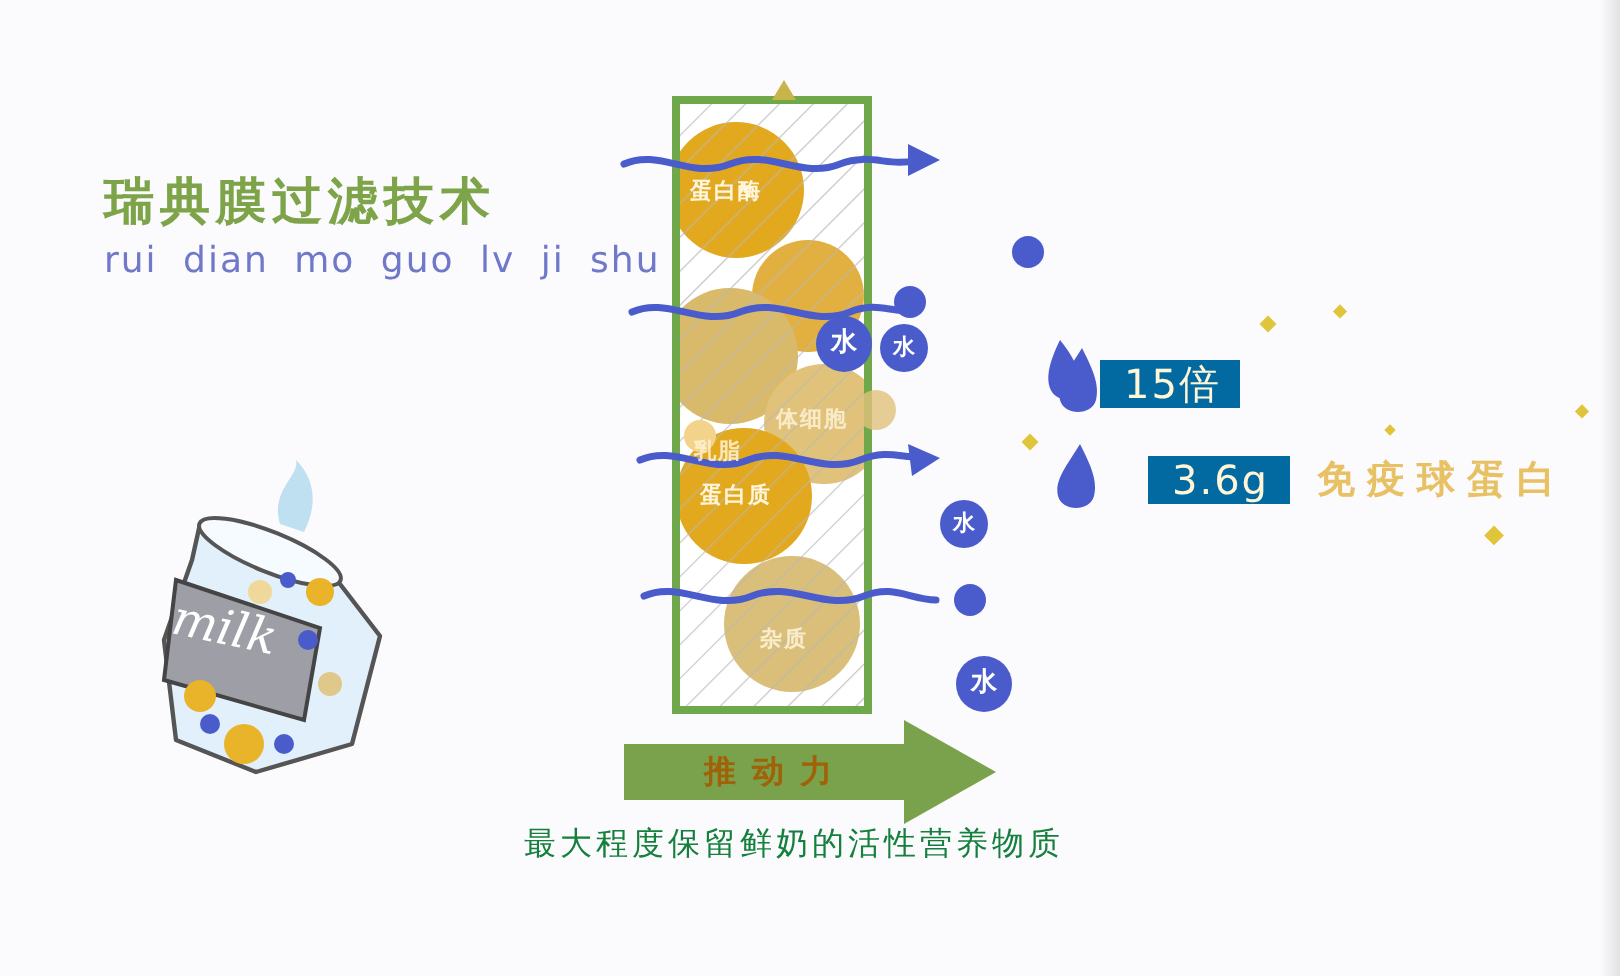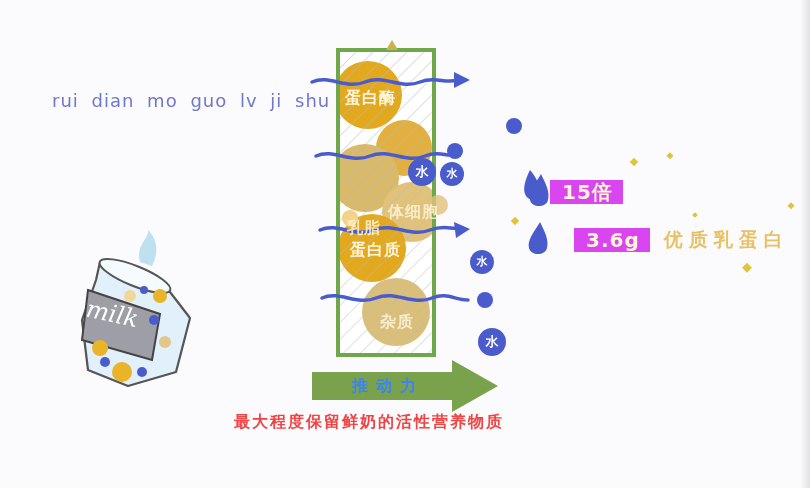--- a/index.html
+++ b/index.html
@@ -16,56 +16,57 @@
   .title {
     font-size: 25px; font-weight: bold; color: #7ea449; letter-spacing: 3px;
     line-height: 30px;
   }
   .pinyin {
     margin-top: 4px; font-size: 18px; color: #6f78c9; letter-spacing: 1px;
     word-spacing: 6px; font-family: "DejaVu Sans", sans-serif;
   }
   svg.scene { position: absolute; left: 0; top: 0; }
   .circle-label {
-    position: absolute; color: #fff6dc; font-size: 16px; font-weight: bold;
+    position: absolute; color: #fff6dc; font-size: 11px; font-weight: bold;
     letter-spacing: 1px; white-space: nowrap;
   }
   .water {
     position: absolute; width: 28px; height: 28px; border-radius: 50%;
     background: #4a5ccc; color: #fff; font-size: 13px; line-height: 28px;
     text-align: center; font-weight: bold;
   }
   .water.small { width: 24px; height: 24px; line-height: 24px; font-size: 11px; }
   .stat-row { position: absolute; left: 528px; height: 32px; display: flex; align-items: center; }
   .badge {
-    background: #d946ef; color: #fff6d8; font-size: 20px; padding: 0 10px 0 12px;
-    height: 24px; line-height: 24px; font-weight: bold; letter-spacing: 1px;
+    background: #0369a1; color: #fff6d8; font-size: 20px; padding: 0 10px 0 12px;
+    height: 24px; line-height: 24px; font-weight: normal; letter-spacing: 1px;
   }
   .stat-label {
     margin-left: 14px; color: #e8c164; font-size: 19px; letter-spacing: 6px; font-weight: bold;
   }
   .arrow-label {
-    position: absolute; left: 352px; top: 376px; color: #3b82f6; font-size: 16px;
+    position: absolute; left: 352px; top: 376px; color: #a16207; font-size: 16px;
     font-weight: bold; letter-spacing: 8px;
   }
   .caption {
-    position: absolute; left: 234px; top: 412px; font-size: 16px; color: #ef4444;
-    letter-spacing: 2px; font-weight: bold;
+    position: absolute; left: 262px; top: 412px; font-size: 16px; color: #15803d;
+    letter-spacing: 2px; font-weight: normal;
   }
   .milk-label {
     position: absolute; left: 86px; top: 300px; color: #fff; font-size: 24px;
     font-family: "DejaVu Serif", serif; font-style: italic; transform: rotate(12deg);
   }
 </style>
 </head>
 <body>
 
 <div class="edge-shade"></div>
 
 <div class="title-block">
+  <div class="title">瑞典膜过滤技术</div>
   <div class="pinyin">rui dian mo guo lv ji shu</div>
 </div>
 
 <svg class="scene" width="810" height="488" viewBox="0 0 810 488">
   <defs>
     <pattern id="hatch" width="12" height="12" patternUnits="userSpaceOnUse" patternTransform="rotate(45)">
       <line x1="0" y1="0" x2="0" y2="12" stroke="#b8b8b8" stroke-width="1.2"></line>
     </pattern>
     <clipPath id="memclip">
         <rect x="338" y="50" width="96" height="305"></rect>
@@ -149,18 +150,18 @@
 <div class="water small" style="left:470px;top:250px;">水</div>
 <div class="water" style="left:478px;top:328px;">水</div>
 
 <div class="arrow-label">推动力</div>
 
 <div class="stat-row" style="top:176px;left:550px;">
   <span class="badge">15倍</span>
 </div>
 <div class="stat-row" style="top:224px;left:574px;">
   <span class="badge">3.6g</span>
-  <span class="stat-label">优质乳蛋白</span>
+  <span class="stat-label">免疫球蛋白</span>
 </div>
 
 <div class="milk-label">milk</div>
 
 <div class="caption">最大程度保留鲜奶的活性营养物质</div>
 
 </body></html>

